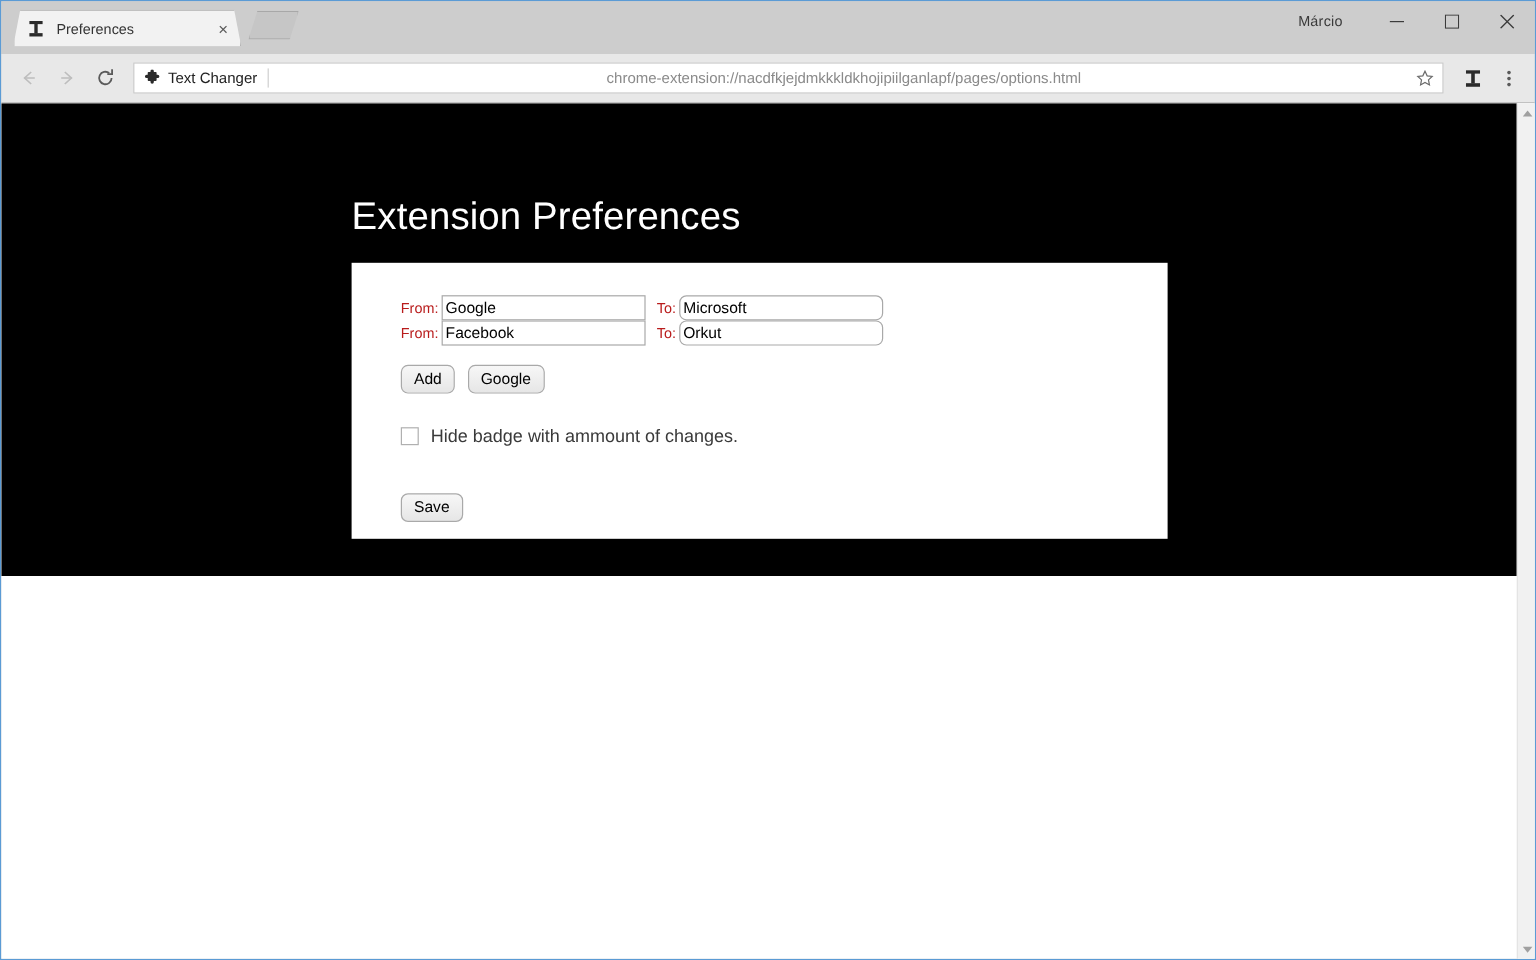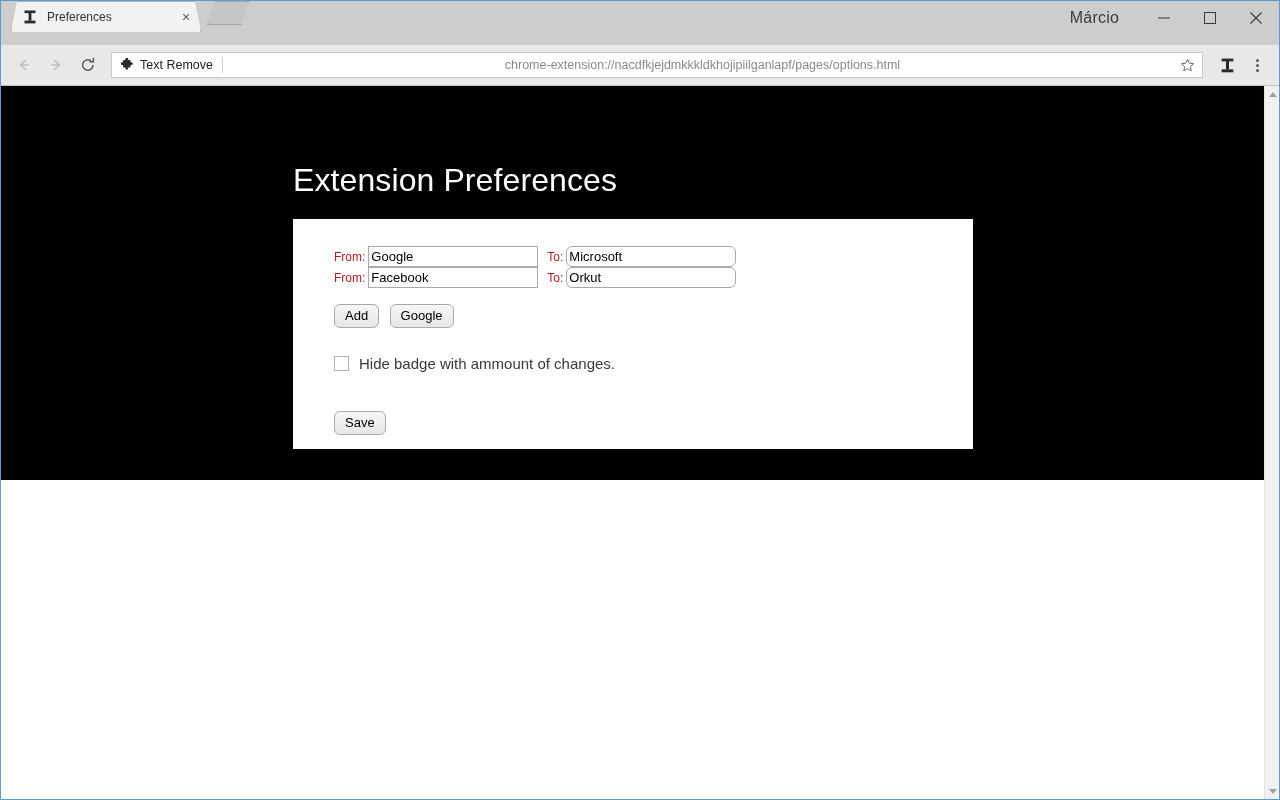--- a/index.html
+++ b/index.html
@@ -28,21 +28,21 @@
   .titlebar {
     position: relative;
     height: 44px;
     background: #cdcdcd;
     display: flex;
     align-items: flex-end;
   }
 
   .tabstrip {
     display: flex;
-    align-items: flex-start;
+    align-items: center;
     height: 44px;
     padding-left: 10px;
   }
 
   .tab {
     position: relative;
     height: 31px;
     width: 190px;
     background: #f2f2f2;
     border: 1px solid #b4b4b4;
@@ -96,21 +96,21 @@
   .window-controls {
     position: absolute;
     right: 0;
     top: 0;
     height: 34px;
     display: flex;
     align-items: center;
   }
 
   .user-label {
-    font-size: 16px;
+    font-size: 12px;
     color: #3a3a3a;
     margin-right: 22px;
     letter-spacing: .2px;
   }
 
   .wc-btn {
     width: 46px;
     height: 30px;
     display: flex;
     align-items: center;
@@ -435,21 +435,21 @@
       </svg>
     </span>
 
     <div class="omnibox">
       <span class="ext-chip">
         <span class="ext-chip-icon">
           <svg width="14" height="14" viewBox="0 0 14 14">
             <path d="M5.4 1.1 a1.4 1.4 0 0 1 2.8 0 v.9 h1.6 a.7 .7 0 0 1 .7 .7 v1.6 h.9 a1.4 1.4 0 0 1 0 2.8 h-.9 v1.6 a.7 .7 0 0 1 -.7 .7 h-1.6 v.9 a1.4 1.4 0 0 1 -2.8 0 v-.9 h-1.6 a.7 .7 0 0 1 -.7 -.7 v-1.6 h-.9 a1.4 1.4 0 0 1 0 -2.8 h.9 v-1.6 a.7 .7 0 0 1 .7 -.7 h1.6 z" fill="#2b2b2b"></path>
           </svg>
         </span>
-        <span class="ext-chip-name">Text Remove</span>
+        <span class="ext-chip-name">Text Changer</span>
       </span>
       <span class="chip-divider"></span>
       <span class="url-text">chrome-extension://nacdfkjejdmkkkldkhojipiilganlapf/pages/options.html</span>
       <span class="star-btn">
         <svg width="15" height="15" viewBox="0 0 15 15">
           <path d="M7.5 1.3 L9.3 5.2 L13.5 5.7 L10.4 8.6 L11.2 12.8 L7.5 10.7 L3.8 12.8 L4.6 8.6 L1.5 5.7 L5.7 5.2 Z" fill="none" stroke="#6a6a6a" stroke-width="1"></path>
         </svg>
       </span>
     </div>
 

